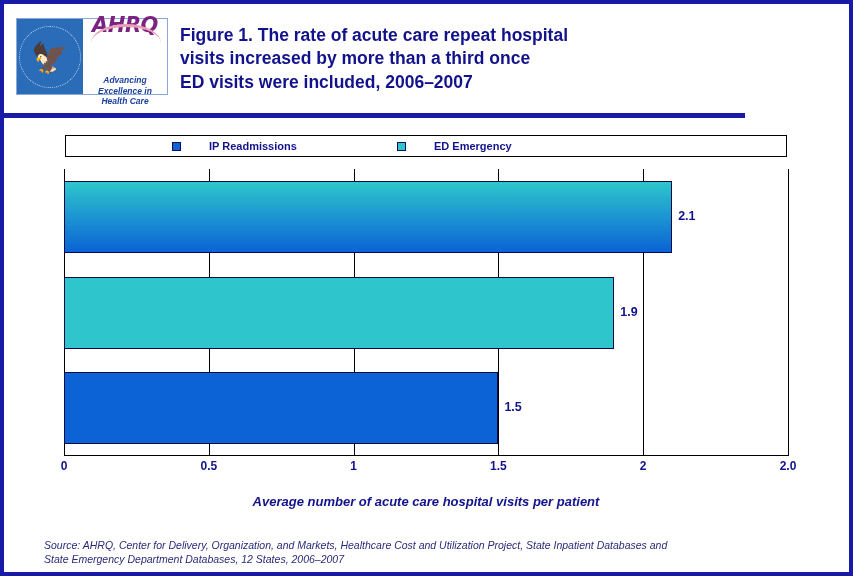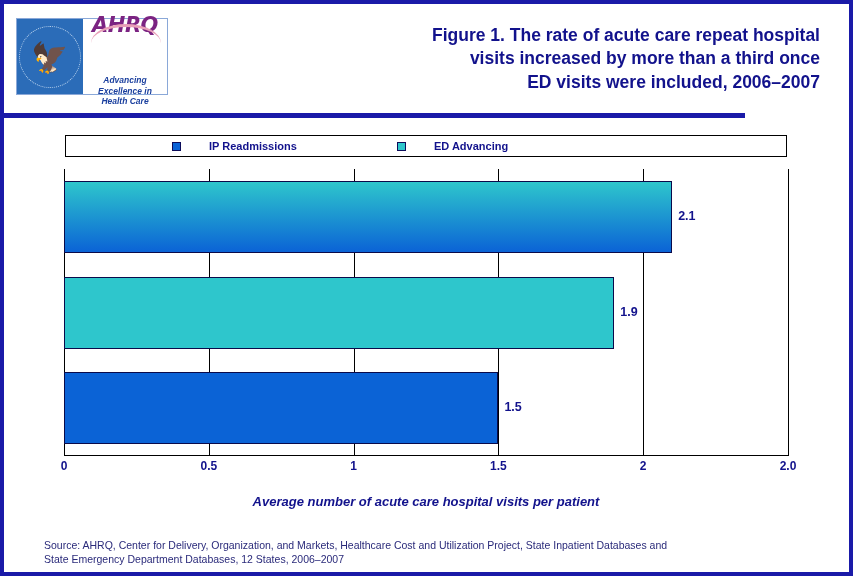--- a/index.html
+++ b/index.html
@@ -104,21 +104,21 @@
     line-height: 1.18;
     text-align: center;
     margin-top: 3px;
   }
 
   #title {
     position: absolute;
     left: 176px;
     top: 20px;
     width: 640px;
-    text-align: right;
+    text-align: left;
     color: #12128c;
     font-family: "Liberation Sans", sans-serif;
     font-weight: bold;
     font-size: 17.5px;
     line-height: 1.33;
   }
   #header-rule {
     position: absolute;
     left: 0;
     top: 109px;
@@ -235,20 +235,21 @@
   
   #source {
     position: absolute;
     left: 40px;
     top: 534px;
     width: 780px;
     font-family: "Liberation Sans", sans-serif;
     font-size: 10.5px;
     line-height: 1.35;
     color: #2a2a7a;
+    font-style: italic;
   }
 </style>
 </head>
 <body>
 
 <div id="page">
 
   <div id="header">
 
     <div id="logo">
@@ -276,21 +277,21 @@
     <div id="header-rule"></div>
   </div>
 
   <div id="legend">
       <div class="legend-item" style="left: 106px;">
         <span class="legend-swatch" style="background: rgb(11, 99, 214);"></span>
         <span class="legend-label">IP Readmissions</span>
       </div>
       <div class="legend-item" style="left: 331px;">
         <span class="legend-swatch" style="background: rgb(46, 198, 204);"></span>
-        <span class="legend-label">ED Advancing</span>
+        <span class="legend-label">ED Emergency</span>
       </div>
     </div>
 
   <div id="plot">
     <div id="plot-frame"></div>
   <div class="gridline" style="left: 144.8px;"></div>
       <div class="gridline" style="left: 289.6px;"></div>
       <div class="gridline" style="left: 434.4px;"></div>
       <div class="gridline" style="left: 579.2px;"></div>
       <div class="gridline" style="left: 724px;"></div>

